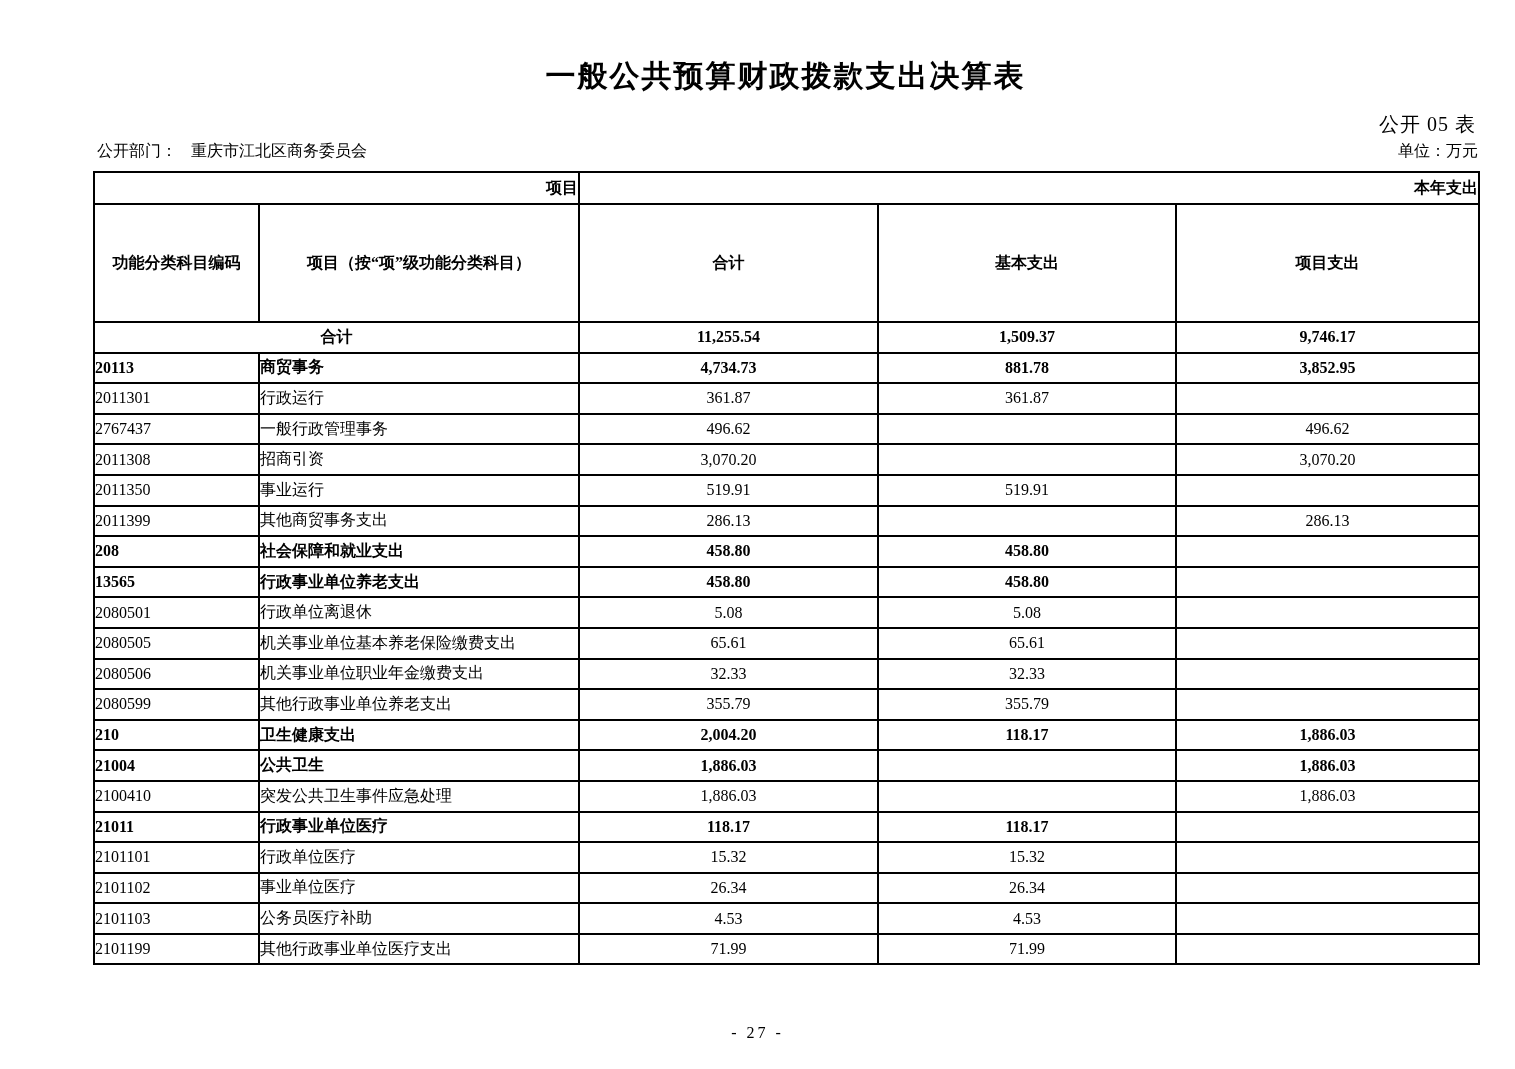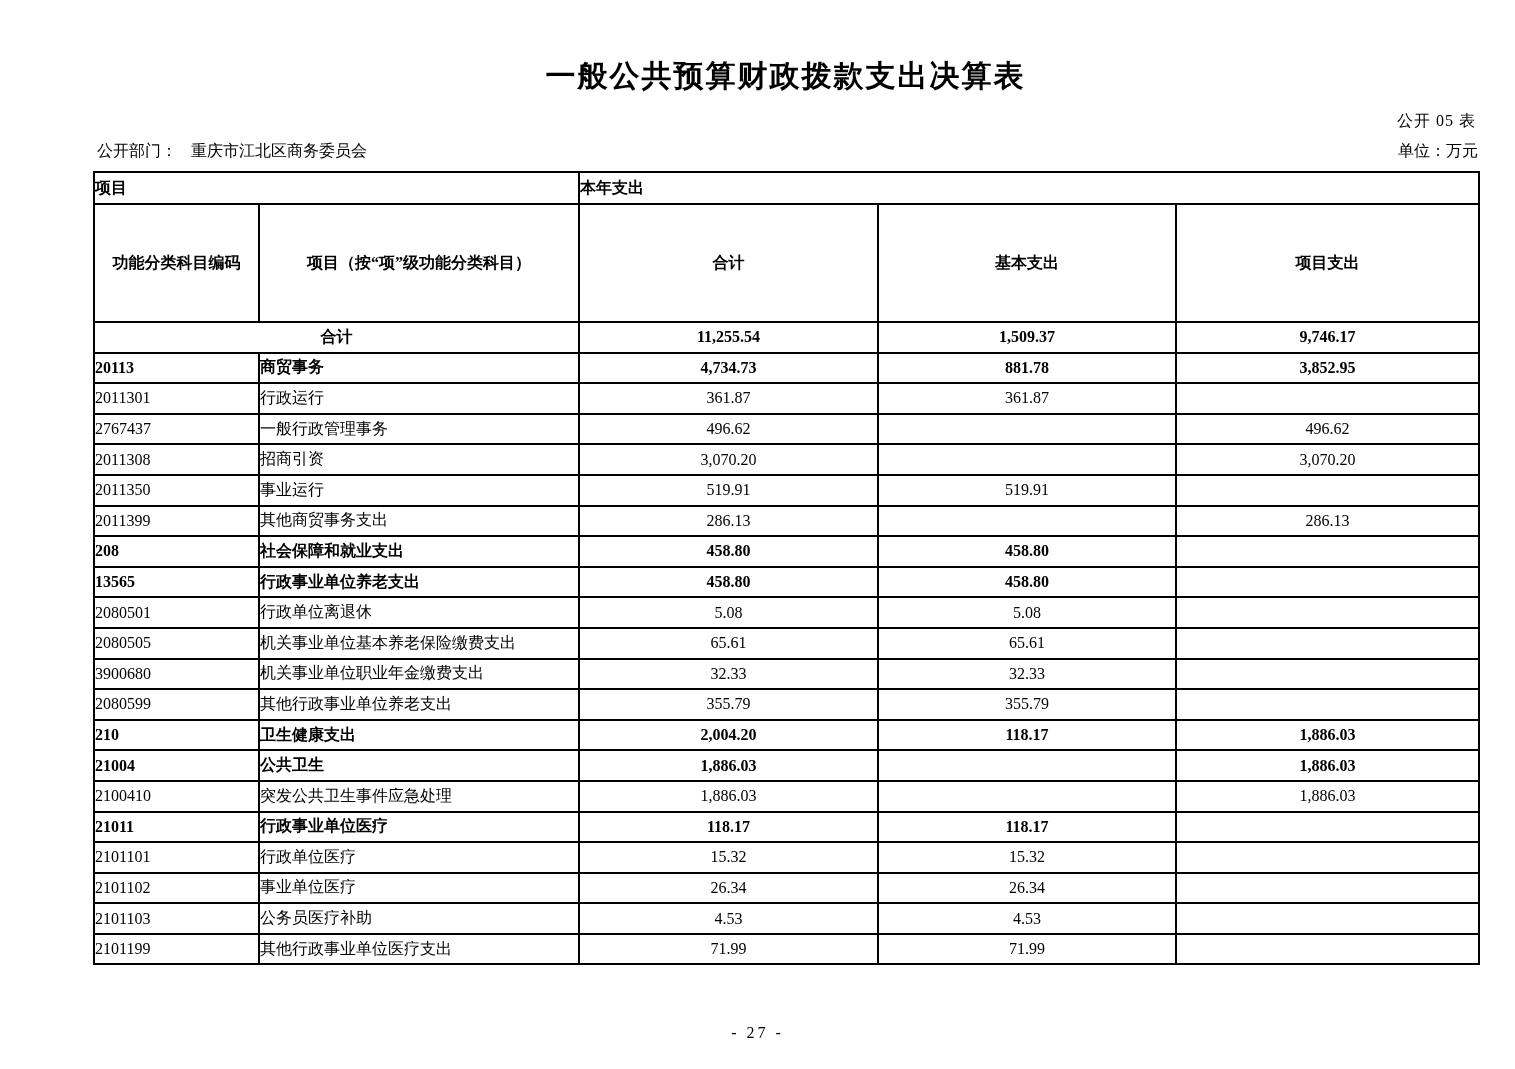--- a/index.html
+++ b/index.html
@@ -12,21 +12,21 @@
   .page { position: relative; width: 1515px; height: 1069px; overflow: hidden; }
   .sheet { position: absolute; left: 93px; top: 0; width: 1385px; }
 
   .doc-title {
     position: absolute; top: 56px; left: 0; width: 100%;
     text-align: center; font-size: 30px; font-weight: bold;
     letter-spacing: 2px;
   }
   .meta-tableno {
     position: absolute; top: 111px; right: 2px;
-    font-size: 16px; letter-spacing: 1px;
+    font-size: 20px; letter-spacing: 1px;
   }
   .meta-row {
     position: absolute; top: 141px; left: 0; width: 100%;
     display: flex; justify-content: space-between;
     font-size: 16px;
   }
   .meta-row .dept-label { margin-left: 4px; }
   .meta-row .dept-value { margin-left: 14px; }
 
   table.budget {
@@ -35,21 +35,21 @@
     border-collapse: collapse; table-layout: fixed;
   }
   table.budget th, table.budget td {
     border: 2px solid #000;
     font-size: 16px;
     overflow: hidden;
     white-space: nowrap;
     padding: 0;
     font-weight: normal;
   }
-  tr.hrow1 th { height: 30px; font-weight: bold; text-align: left; }
+  tr.hrow1 th { height: 30px; font-weight: bold; text-align: right; }
   tr.hrow2 th { height: 116px; font-weight: bold; text-align: center; margin-left: 11px; }
   tbody tr { height: 30.6px; }
   td.code { text-align: left; padding-left: 5px; }
   td.name { text-align: left; padding-left: 7px; }
   td.num  { text-align: center; }
   td.merged-label { text-align: center; }
   tr.bold td { font-weight: bold; }
 
   .footer-pageno {
     position: absolute; top: 1024px; left: 0; width: 100%;
@@ -166,21 +166,21 @@
           <td class="num"></td>
         </tr>
         <tr>
           <td class="code">2080505</td>
           <td class="name">机关事业单位基本养老保险缴费支出</td>
           <td class="num">65.61</td>
           <td class="num">65.61</td>
           <td class="num"></td>
         </tr>
         <tr>
-          <td class="code">3900680</td>
+          <td class="code">2080506</td>
           <td class="name">机关事业单位职业年金缴费支出</td>
           <td class="num">32.33</td>
           <td class="num">32.33</td>
           <td class="num"></td>
         </tr>
         <tr>
           <td class="code">2080599</td>
           <td class="name">其他行政事业单位养老支出</td>
           <td class="num">355.79</td>
           <td class="num">355.79</td>

